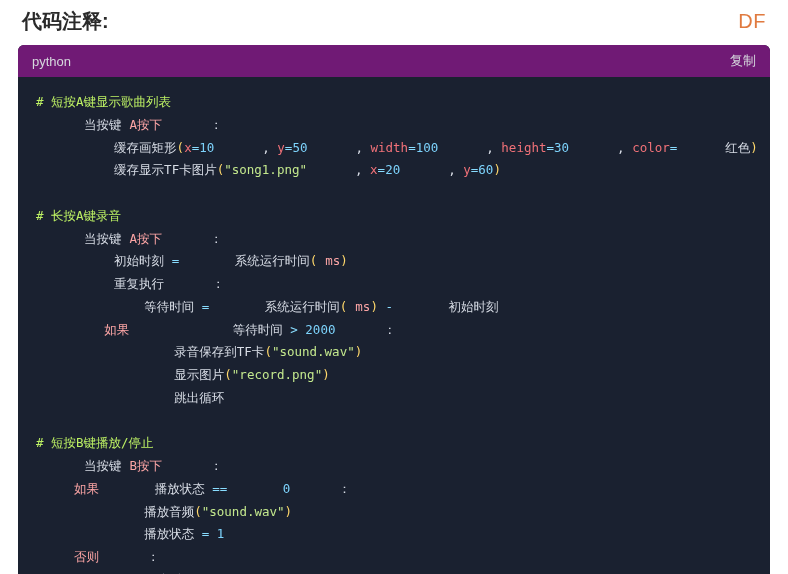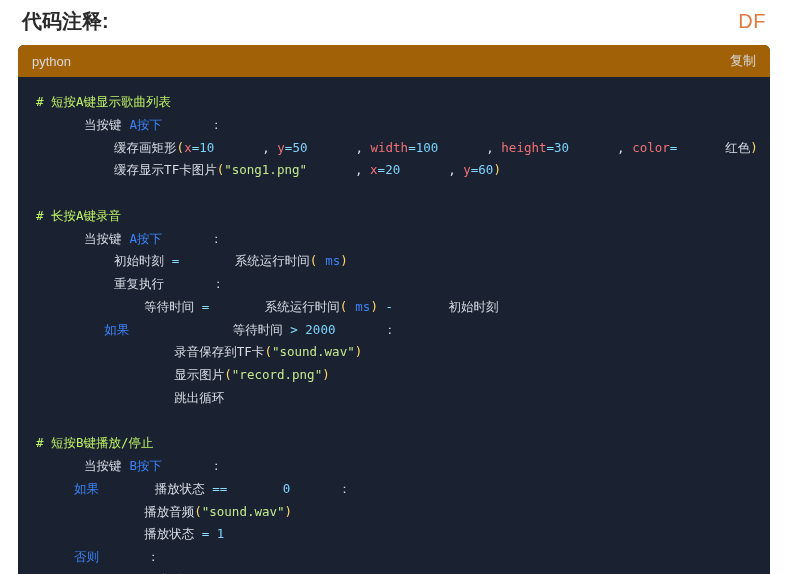--- a/index.html
+++ b/index.html
@@ -31,38 +31,38 @@
   .code-card {
     margin: 0 18px;
     background: #1a2130;
     border-radius: 6px;
     overflow: hidden;
   }
   .code-bar {
     display: flex;
     justify-content: space-between;
     align-items: center;
-    background: #a16207;
+    background: #701a75;
     padding: 7px 14px;
     color: #d6d9de;
     font-size: 13px;
   }
   .lang-label { font-weight: 500; }
   .copy-btn { font-size: 13px; color: #d6d9de; cursor: pointer; }
   pre.code {
     padding: 14px 18px 18px 18px;
     font-family: "SFMono-Regular", Consolas, "DejaVu Sans Mono", monospace;
     font-size: 12.5px;
     line-height: 1.82;
     color: #d8dde6;
     white-space: pre;
     overflow: hidden;
   }
   .c  { color: #bef264; }   
-  .fn { color: #3b82f6; padding-left: 8px; }   
+  .fn { color: #fca5a5; padding-left: 8px; }   
   .p  { color: #f07178; }   
   .op { color: #89ddff; }   
   .n  { color: #7dd3fc; }   
   .s  { color: #c3e88d; }   
   .br { color: #ffd86b; }   
   .pl { color: #d8dde6; margin-left: 48px; }   
 </style>
 </head>
 <body>
 

